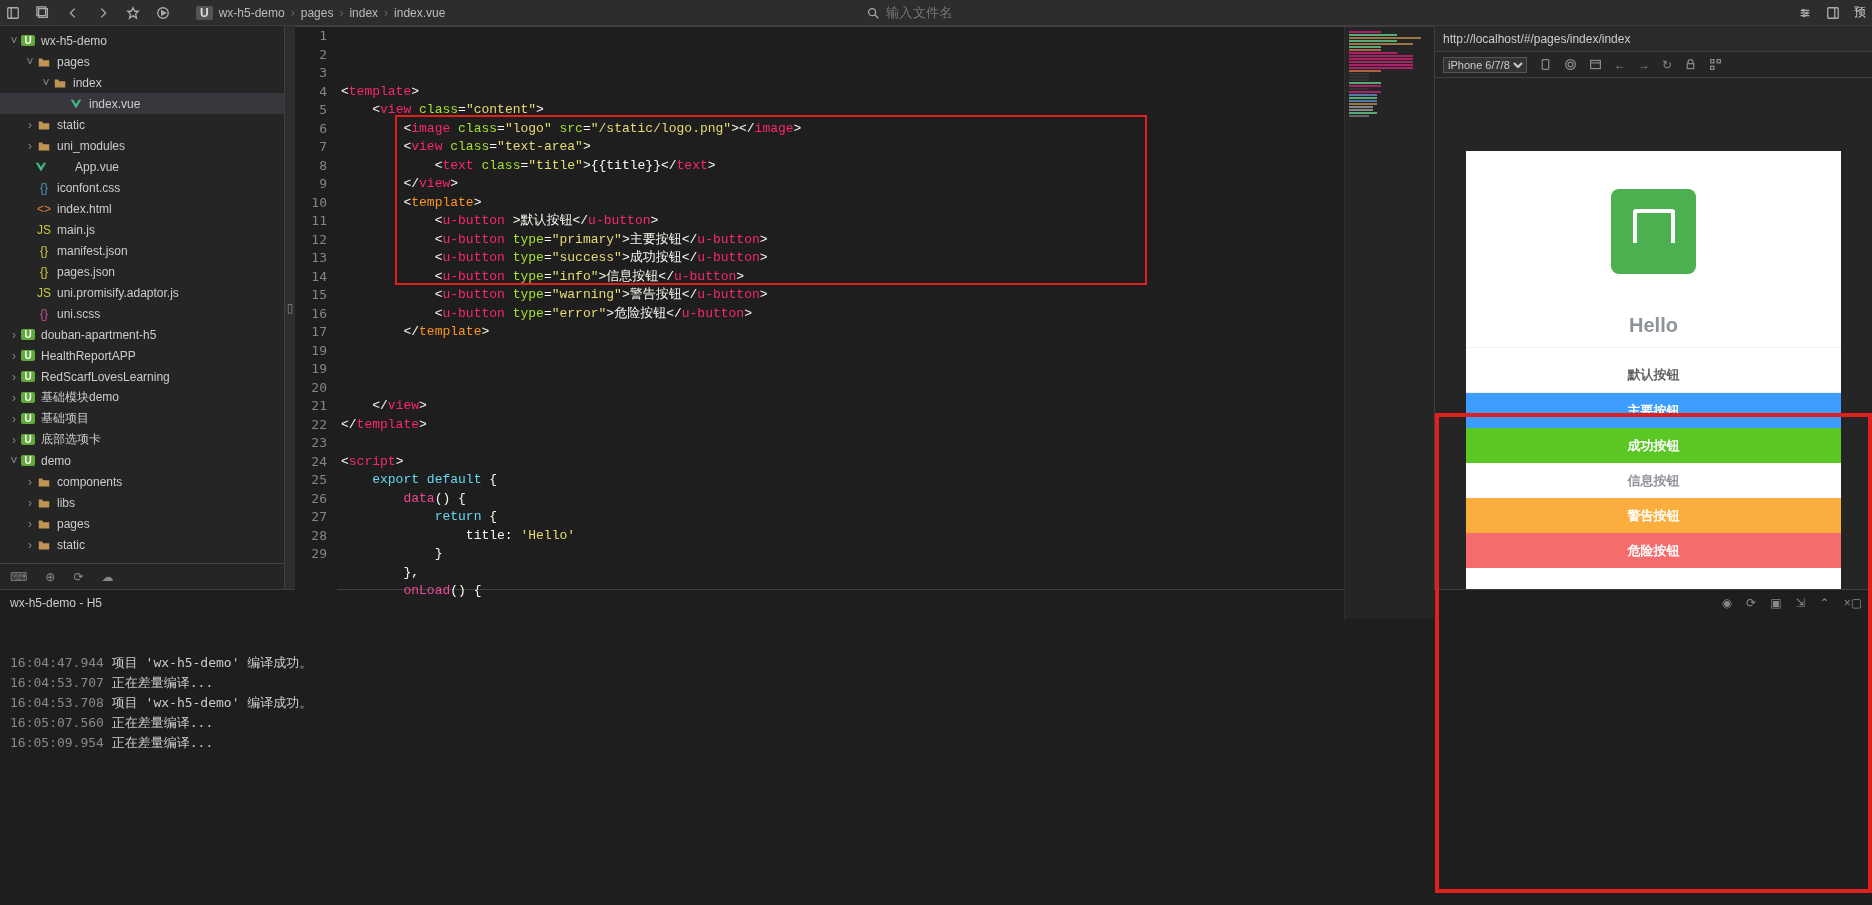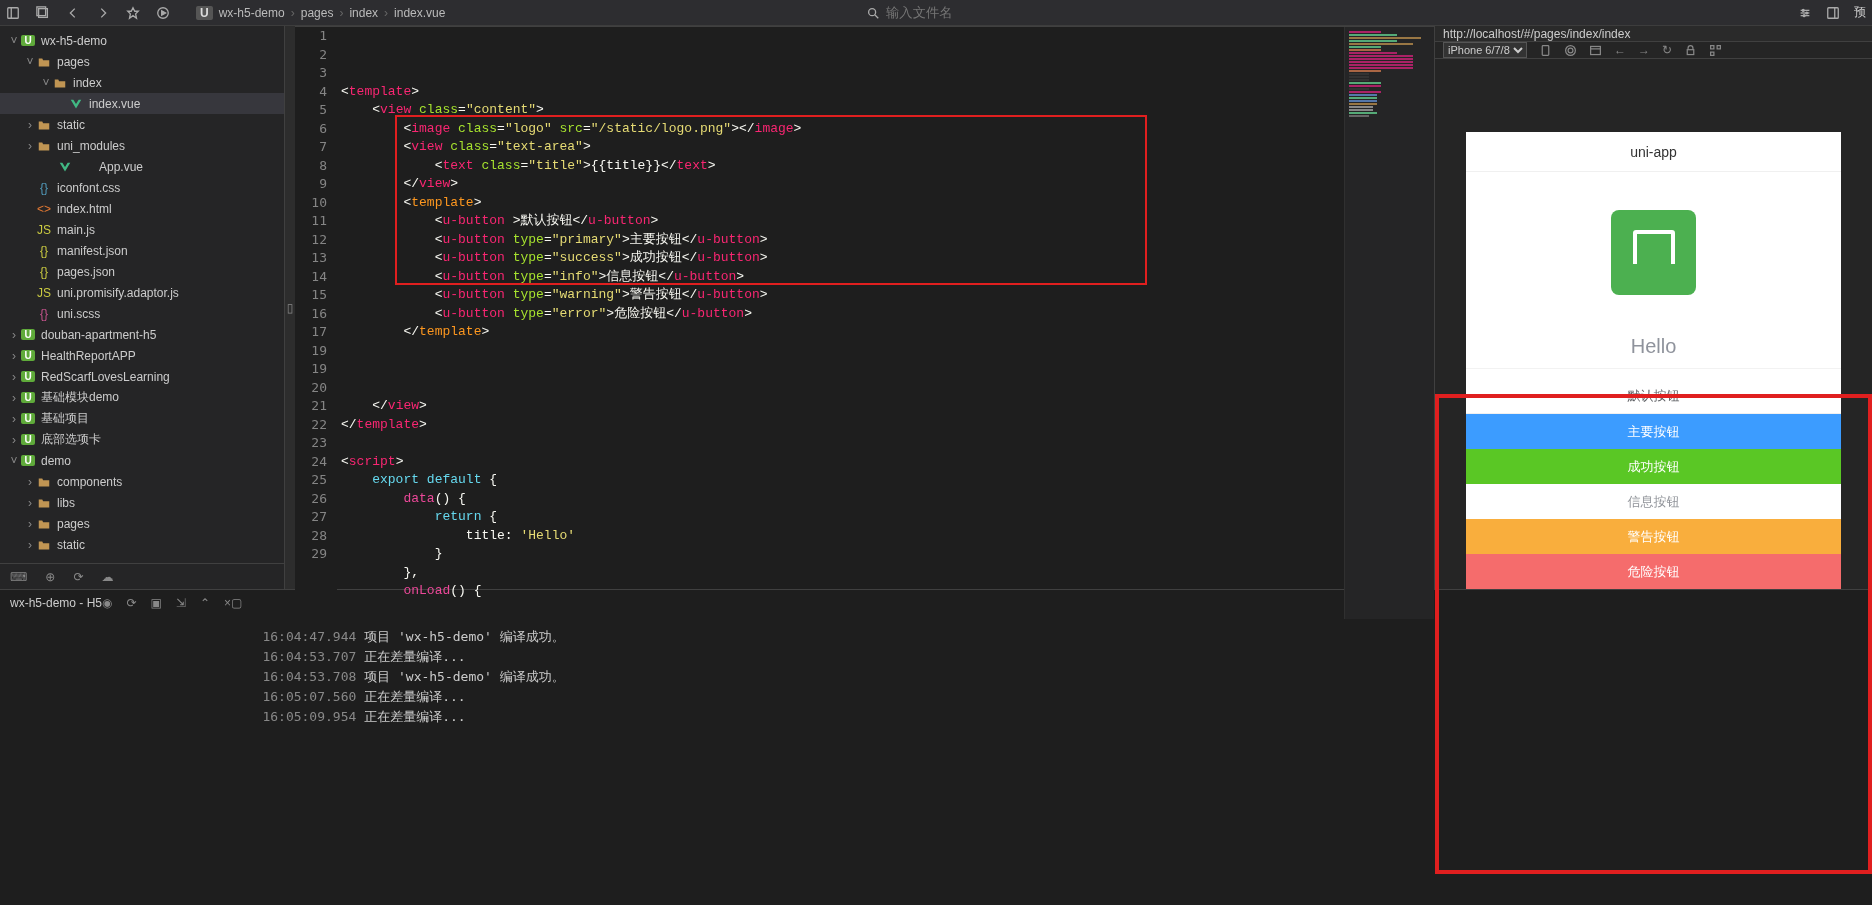--- a/index.html
+++ b/index.html
@@ -65,36 +65,36 @@
 .preview-urlbar { height: 26px; display:flex; align-items:center; padding:0 8px; background:#2a2a2a; border-bottom:1px solid #404040;}
 .preview-urlbar input { flex:1; background:transparent; border:none; color:#ccc; font-size:12px; outline:none;}
 .preview-toolbar { height: 26px; display:flex; align-items:center; padding:0 8px; gap:12px; background:#252525; border-bottom:1px solid #404040; color:#888;}
 .preview-toolbar select { background:#333; border:1px solid #555; color:#ccc; font-size:11px; }
 .preview-toolbar .ticon { display:inline-flex;}
 .preview-viewport { flex:1; background:#252525; display:flex; justify-content:center; padding-top:73px; position:relative;}
 
 
 .phone { width:375px; background:#fff; color:#333; position:relative;}
 .phone-header { height:40px; display:flex; align-items:center; justify-content:center; font-size:14px; border-bottom:1px solid #f0f0f0; font-weight:500;}
-.phone-body { padding-top:38px; text-align:center;}
+.phone-body { padding-top:38px; text-align:center;font-weight:bold;}
 .phone-logo { width:85px; height:85px; background:#4cb050; border-radius:8px; margin:0 auto 40px; display:flex; align-items:center; justify-content:center;}
 .phone-logo .inner { width:42px; height:46px; border:4px solid #fff; border-radius:3px; position:relative;}
 .phone-logo .inner::after { content:''; position:absolute; bottom:-4px; left:-4px; right:-4px; height:12px; background:#4cb050;}
 .phone-hello { font-size:20px; color:#8f939c; margin-bottom:10px; padding-bottom:10px; border-bottom:1px solid #f2f2f2;}
 .ubtn { height:35px; display:flex; align-items:center; justify-content:center; font-size:13px; }
 .ubtn.default { background:#fff; color:#606266; border-bottom:1px solid #f0f0f0;}
 .ubtn.primary { background:#3c9cff; color:#fff;}
 .ubtn.success { background:#5ac725; color:#fff;}
 .ubtn.info { background:#fff; color:#909399;}
 .ubtn.warning { background:#f9ae3d; color:#fff;}
 .ubtn.error { background:#f56c6c; color:#fff;}
 .preview-highlight { position:absolute; border:4px solid #e01f1f; left: 0; right:0; top:335px; height:480px; pointer-events:none;}
 
 
-.console-area { height: 316px; background:#1e1e1e; border-top:1px solid #404040; display:flex; flex-direction:row;}
+.console-area { height: 316px; background:#1e1e1e; border-top:1px solid #404040; display:flex; flex-direction:column;}
 .console-tab { height:26px; display:flex; align-items:center; padding:0 10px; font-size:12px; }
 .console-tab .title { color:#ccc;}
 .console-tab .right-icons { margin-left:auto; display:flex; gap:14px; color:#888;}
 .console-body { flex:1; padding:6px 10px; font-family:Consolas, monospace; font-size:13px; color:#ccc; overflow:hidden;margin-top:31px;}
 .console-body .log { line-height:20px;}
 .ts { color:#888;}
 
 svg { stroke: currentColor; fill: none; stroke-width: 1.5; }
 </style>
 </head>
@@ -223,21 +223,21 @@
         </div>
         <div class="tree-item" style="padding-left: 24px;">
           <span class="twisty">›</span>
           <span class="ficon">
             <svg width="14" height="14" viewBox="0 0 16 16">
               <path d="M2 4h4l1 2h7v7H2z" fill="#c09553" stroke="none"></path>
             </svg>
           </span>
           <span class="label">uni_modules</span>
         </div>
-        <div class="tree-item" style="padding-left: 24px; gap: 21px;">
+        <div class="tree-item" style=" gap: 21px;">
           <span class="twisty"></span>
           <span class="ficon">
             <svg width="14" height="14" viewBox="0 0 16 16">
               <path d="M2 3l6 10 6-10h-3l-3 5-3-5z" fill="#41b883" stroke="none"></path>
             </svg>
           </span>
           <span class="label">App.vue</span>
         </div>
         <div class="tree-item" style="padding-left: 24px;">
           <span class="twisty"></span>
@@ -504,21 +504,20 @@
       <span class="ticon">
           <svg width="13" height="13" viewBox="0 0 16 16">
             <rect x="2" y="2" width="4" height="4"></rect>
             <rect x="10" y="2" width="4" height="4"></rect>
             <rect x="2" y="10" width="4" height="4"></rect>
           </svg>
         </span>
     </div>
     <div class="preview-viewport">
       <div class="phone">
-        <div class="phone-header">uni-app</div>
         <div class="phone-body">
           <div class="phone-logo">
               <div class="inner"></div>
             </div>
           <div class="phone-hello">Hello</div>
           <div id="ubuttons">
               <div class="ubtn default">默认按钮</div>
               <div class="ubtn primary">主要按钮</div>
               <div class="ubtn success">成功按钮</div>
               <div class="ubtn info">信息按钮</div>

